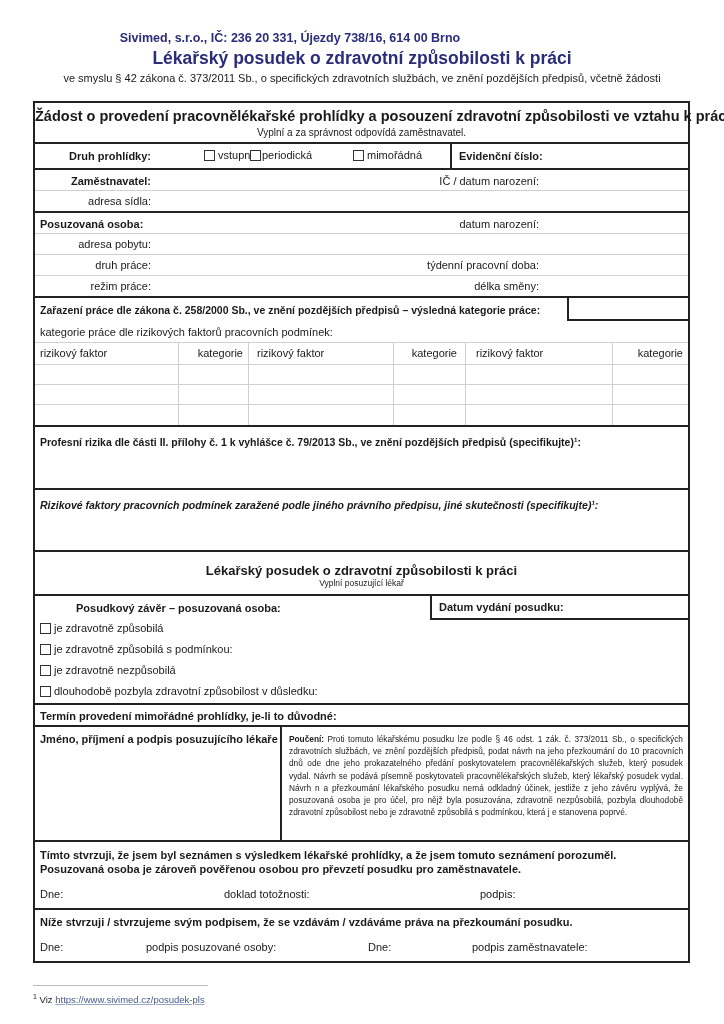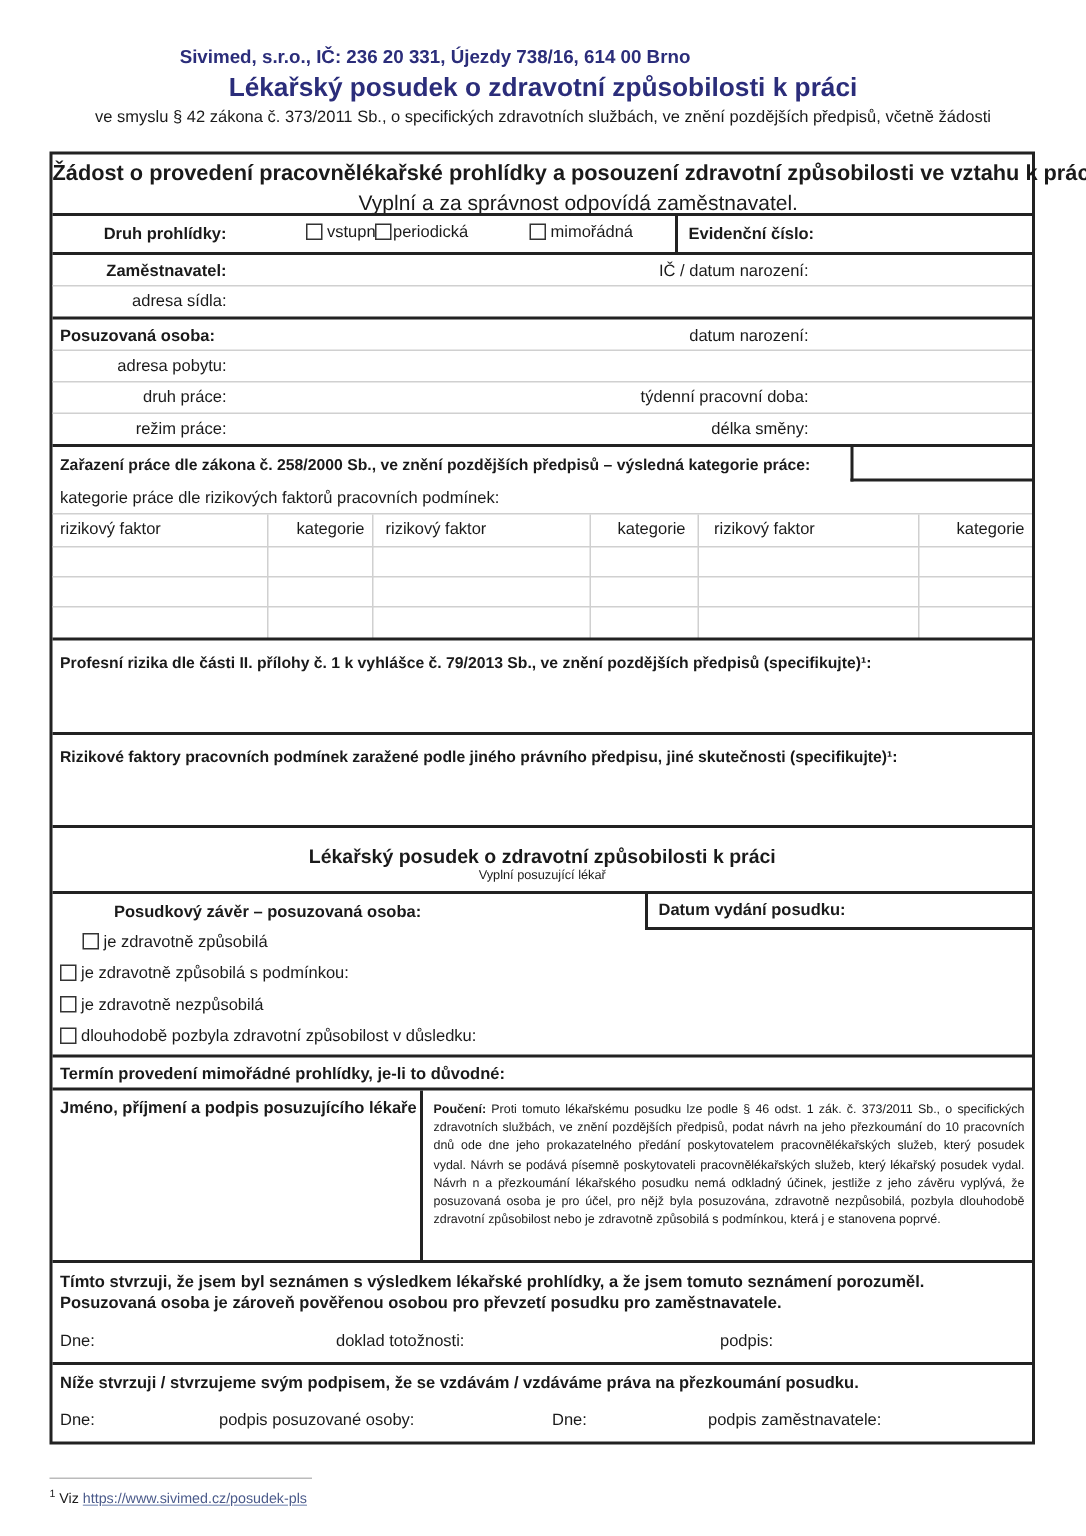--- a/index.html
+++ b/index.html
@@ -34,21 +34,21 @@
 <div class="hdr">
   <div class="company">Sivimed, s.r.o., IČ: 236 20 331, Újezdy 738/16, 614 00 Brno</div>
   <div class="title">Lékařský posudek o zdravotní způsobilosti k práci</div>
   <div class="subtitle">ve smyslu § 42 zákona č. 373/2011 Sb., o specifických zdravotních službách, ve znění pozdějších předpisů, včetně žádosti</div>
 </div>
 
 <div class="form">
 
   <div class="row" style="top:0;height:39px;">
     <div class="txt bold center" style="top:5px;font-size:14.5px;">Žádost o provedení pracovnělékařské prohlídky a posouzení zdravotní způsobilosti ve vztahu k práci</div>
-    <div class="txt center" style="top:24px;font-size:14px;margin-left:24px;">Vyplní a za správnost odpovídá zaměstnavatel.</div>
+    <div class="txt center" style="top:24px;font-size:10px;">Vyplní a za správnost odpovídá zaměstnavatel.</div>
   </div>
 
   <div class="row b-top" style="top:39px;height:26px;">
     <div class="txt bold r" style="left:0;width:116px;top:6px;">Druh prohlídky:</div>
     <div class="txt" style="left:141px;top:5px;padding-left:28px;"><span class="cb"></span><span>vstupní</span></div>
     <div class="txt" style="left:215px;top:5px;"><span class="cb" style="margin-right:1px;"></span><span>periodická</span></div>
     <div class="txt" style="left:318px;top:5px;"><span class="cb"></span><span>mimořádná</span></div>
     <div class="vline" style="left:415px;"></div>
     <div class="txt bold" style="left:424px;top:6px;">Evidenční číslo:</div>
   </div>
@@ -99,36 +99,36 @@
     <div class="vlight" style="left:577px;top:0;height:83px;"></div>
     <div style="position:absolute;left:0;width:653px;top:21px;border-top:1px solid #d0d0d0;"></div>
     <div style="position:absolute;left:0;width:653px;top:41px;border-top:1px solid #d0d0d0;"></div>
     <div style="position:absolute;left:0;width:653px;top:61px;border-top:1px solid #d0d0d0;"></div>
   </div>
 
   <div class="row b-top" style="top:322px;height:63px;">
     <div class="txt bold" style="left:5px;top:9px;font-size:10.5px;">Profesní rizika dle části II. přílohy č. 1 k vyhlášce č. 79/2013 Sb., ve znění pozdějších předpisů (specifikujte)¹:</div>
   </div>
   <div class="row b-top" style="top:385px;height:62px;">
-    <div class="txt bold" style="left:5px;top:9px;font-size:10.5px;">Rizikové faktory pracovních podmínek zaražené podle jiného právního předpisu, jiné skutečnosti (specifikujte)¹:</div>
+    <div class="txt bold" style="left:5px;top:9px;font-size:10.5px;font-style:italic;">Rizikové faktory pracovních podmínek zaražené podle jiného právního předpisu, jiné skutečnosti (specifikujte)¹:</div>
   </div>
 
   <div class="row b-top" style="top:447px;height:44px;">
     <div class="txt bold center" style="top:11px;font-size:13px;">Lékařský posudek o zdravotní způsobilosti k práci</div>
     <div class="txt center" style="top:26px;font-size:8.5px;">Vyplní posuzující lékař</div>
   </div>
 
   <div class="row b-top" style="top:491px;height:24px;">
     <div class="txt bold" style="left:5px;top:6px;padding-left:36px;">Posudkový závěr – posuzovaná osoba:</div>
     <div style="position:absolute;left:395px;top:0;width:258px;height:24px;border-left:2px solid #222;border-bottom:2px solid #222;">
       <div class="txt bold" style="left:7px;top:5px;">Datum vydání posudku:</div>
     </div>
   </div>
   <div class="row" style="top:515px;height:21px;">
-    <div class="txt" style="left:20px;top:4px;"><span class="cb"></span><span>je zdravotně způsobilá</span></div>
+    <div class="txt" style="left:5px;top:4px;"><span class="cb"></span><span>je zdravotně způsobilá</span></div>
   </div>
   <div class="row" style="top:536px;height:21px;">
     <div class="txt" style="left:5px;top:4px;"><span class="cb"></span><span>je zdravotně způsobilá s podmínkou:</span></div>
   </div>
   <div class="row" style="top:557px;height:21px;">
     <div class="txt" style="left:5px;top:4px;"><span class="cb"></span><span>je zdravotně nezpůsobilá</span></div>
   </div>
   <div class="row" style="top:578px;height:22px;">
     <div class="txt" style="left:5px;top:4px;"><span class="cb"></span><span>dlouhodobě pozbyla zdravotní způsobilost v důsledku:</span></div>
   </div>

